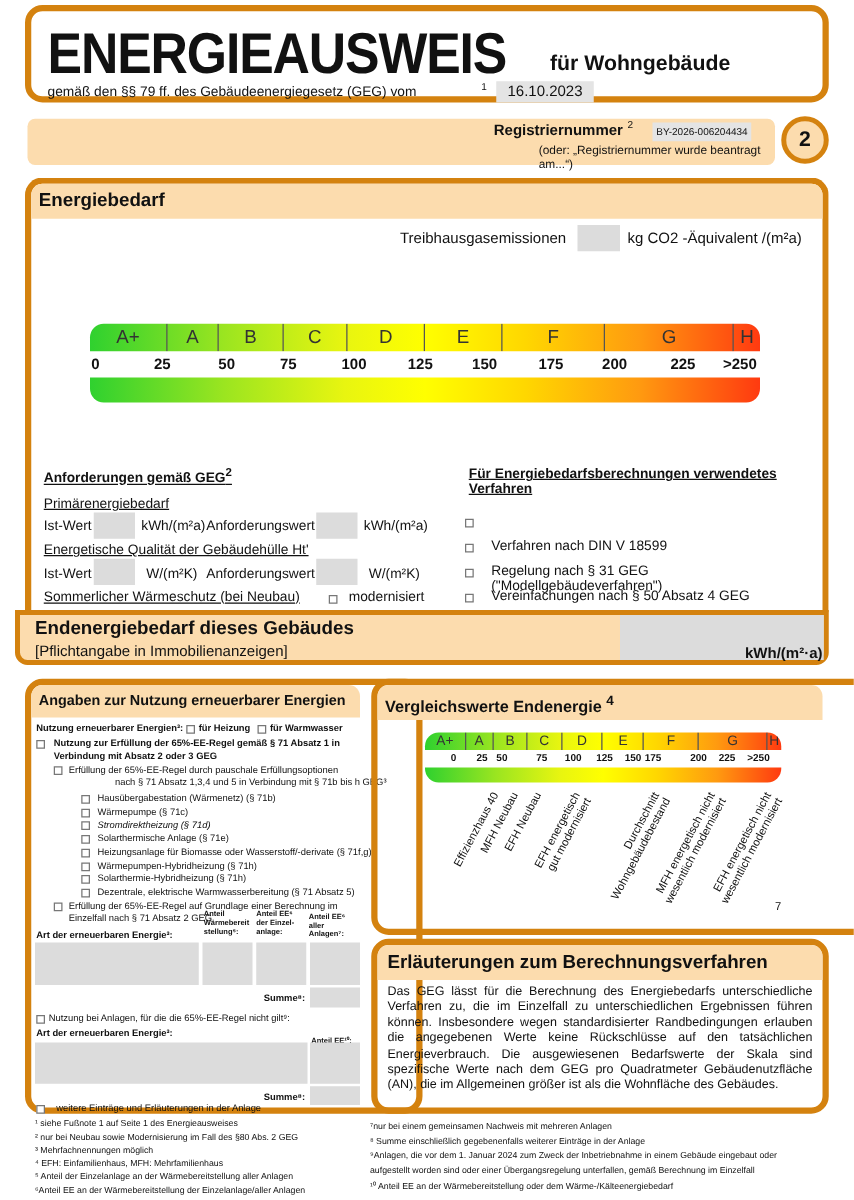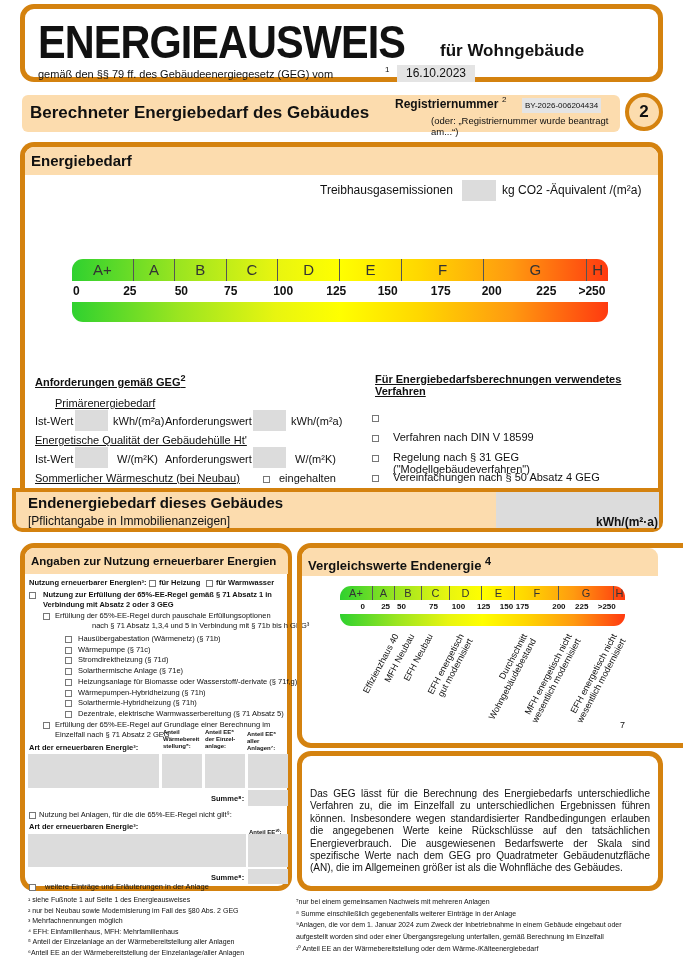--- a/index.html
+++ b/index.html
@@ -50,21 +50,21 @@
   #verf-head { left: 350px; top: 226px; font-size: 11px; font-weight: bold; text-decoration: underline; }
 
   
   #end { left: 12px; top: 488px; width: 651px; height: 44px; border: 4px solid #d4820f; border-radius: 0 0 10px 10px; }
   #end-title { left: 12px; top: 2px; font-size: 15px; font-weight: bold; }
   #end-sub { left: 12px; top: 22px; font-size: 12px; }
   #end-field { left: 480px; top: 0; width: 163px; height: 36px; background: #dcdcdc; }
   #end-unit { left: 580px; top: 23px; font-size: 12px; font-weight: bold; text-align: right; }
 
   
-  #ren { left: 20px; top: 543px; width: 272px; height: 348px; }
+  #ren { left: 20px; top: 543px; width: 318px; height: 348px; }
   #ren-head { left: 0; top: 0; width: 263px; height: 26px; border-radius: 9px 9px 0 0; }
   #ren-title { left: 6px; top: 7px; font-size: 11.5px; font-weight: bold; }
   .rt { position: absolute; font-size: 7.5px; white-space: nowrap; }
   .rtb { font-weight: bold; }
 
   
   #vgl { left: 297px; top: 543px; width: 416px; height: 205px; }
   #vgl-head { left: 0; top: 0; width: 356px; height: 28px; border-radius: 9px 9px 0 0; }
   #vgl-title { left: 6px; top: 7px; font-size: 13px; font-weight: bold; }
   #scale2 { left: 38px; top: 38px; width: 285px; }
@@ -87,21 +87,20 @@
 
 <div id="hdr" class="abs orange-border">
   <div id="title" class="abs">ENERGIEAUSWEIS</div>
   <div id="subtitle" class="abs">für Wohngebäude</div>
   <div id="geg" class="abs">gemäß den §§ 79 ff. des Gebäudeenergiegesetz (GEG) vom</div>
   <div id="geg-sup" class="abs">1</div>
   <div id="date" class="abs">16.10.2023</div>
 </div>
 
 <div id="bar2" class="abs peach">
-  <div id="bar2-title" class="abs">Berechneter Energiebedarf des Gebäudes</div>
   <div id="reg-label" class="abs">Registriernummer</div>
   <div id="reg-sup" class="abs">2</div>
   <div id="reg-num" class="abs">BY-2026-006204434</div>
   <div id="reg-note" class="abs">(oder: „Registriernummer wurde beantragt am...“)</div>
 </div>
 <div id="page-num" class="abs">2</div>
 
 <div id="eb" class="abs orange-border">
   <div id="eb-head" class="abs peach">
     <div id="eb-title" class="abs">Energiebedarf</div>
@@ -132,39 +131,39 @@
       <span style="left: 49.3%;">125</span>
       <span style="left: 58.9%;">150</span>
       <span style="left: 68.8%;">175</span>
       <span style="left: 78.3%;">200</span>
       <span style="left: 88.5%;">225</span>
       <span style="left: 97%;">&gt;250</span>
     </div>
   <div id="scale1b" class="abs scalebar2"></div>
 
   <div id="req-head" class="abs"><span>Anforderungen gemäß GEG</span><sup>2</sup></div>
-  <div class="abs sm ul" style="left:10px;top:250px;margin-left:20px;">Primärenergiebedarf</div>
+  <div class="abs sm ul" style="left:10px;top:250px;">Primärenergiebedarf</div>
   <div class="abs sm" style="left:10px;top:268px;">Ist-Wert</div>
   <div class="abs field" style="left:50px;top:263px;width:33px;height:21px;"></div>
   <div class="abs sm" style="left:88px;top:268px;">kWh/(m²a)</div>
   <div class="abs sm" style="left:140px;top:268px;">Anforderungswert</div>
   <div class="abs field" style="left:228px;top:263px;width:33px;height:21px;"></div>
   <div class="abs sm" style="left:266px;top:268px;">kWh/(m²a)</div>
 
   <div class="abs sm ul" style="left:10px;top:287px;">Energetische Qualität der Gebäudehülle Ht'</div>
   <div class="abs sm" style="left:10px;top:306px;">Ist-Wert</div>
   <div class="abs field" style="left:50px;top:300px;width:33px;height:21px;"></div>
   <div class="abs sm" style="left:92px;top:306px;">W/(m²K)</div>
   <div class="abs sm" style="left:140px;top:306px;">Anforderungswert</div>
   <div class="abs field" style="left:228px;top:300px;width:33px;height:21px;"></div>
   <div class="abs sm" style="left:270px;top:306px;">W/(m²K)</div>
 
   <div class="abs sm ul" style="left:10px;top:325px;">Sommerlicher Wärmeschutz (bei Neubau)</div>
   <span class="abs cb" style="left:238px;top:329px;"></span>
-  <div class="abs sm" style="left:254px;top:325px;">eingehalten</div>
+  <div class="abs sm" style="left:254px;top:325px;">modernisiert</div>
 
   <div id="verf-head" class="abs">Für Energiebedarfsberechnungen verwendetes Verfahren</div>
   <div id="methods"></div>
 <span class="abs cb" style="left: 347px; top: 268px;"></span>
     <span class="abs cb" style="left: 347px; top: 288px;"></span>
     <div class="abs sm" style="left: 368px; top: 284px;">Verfahren nach DIN V 18599</div>
     <span class="abs cb" style="left: 347px; top: 308px;"></span>
     <div class="abs sm" style="left: 368px; top: 304px;">Regelung nach § 31 GEG ("Modellgebäudeverfahren")</div>
     <span class="abs cb" style="left: 347px; top: 328px;"></span>
     <div class="abs sm" style="left: 368px; top: 324px;">Vereinfachungen nach § 50 Absatz 4 GEG</div>
@@ -221,21 +220,21 @@
   <div class="abs field" style="left:223px;top:286px;width:40px;height:33px;"></div>
   <div class="rt rtb" style="left:186px;top:325px;">Summe⁸:</div>
   <div class="abs field" style="left:223px;top:321px;width:40px;height:15px;"></div>
   <span class="abs cb" style="left:4px;top:336px;"></span>
   <div class="rt" style="left:20px;top:334px;">weitere Einträge und Erläuterungen in der Anlage</div>
 <span class="abs cb" style="left: 40px; top: 88px;"></span>
     <div class="rt" style="left: 53px; top: 86px;">Hausübergabestation (Wärmenetz) (§ 71b)</div>
     <span class="abs cb" style="left: 40px; top: 98.7px;"></span>
     <div class="rt" style="left: 53px; top: 96.7px;">Wärmepumpe (§ 71c)</div>
     <span class="abs cb" style="left: 40px; top: 109.4px;"></span>
-    <div class="rt" style="left: 53px; top: 107.4px;">Stromdirektheizung (§ 71d)</div>
+    <div class="rt" style="left: 53px; top: 107.4px; font-style: italic;">Stromdirektheizung (§ 71d)</div>
     <span class="abs cb" style="left: 40px; top: 120.1px;"></span>
     <div class="rt" style="left: 53px; top: 118.1px;">Solarthermische Anlage (§ 71e)</div>
     <span class="abs cb" style="left: 40px; top: 130.8px;"></span>
     <div class="rt" style="left: 53px; top: 128.8px;">Heizungsanlage für Biomasse oder Wasserstoff/-derivate (§ 71f,g)</div>
     <span class="abs cb" style="left: 40px; top: 141.5px;"></span>
     <div class="rt" style="left: 53px; top: 139.5px;">Wärmepumpen-Hybridheizung (§ 71h)</div>
     <span class="abs cb" style="left: 40px; top: 152.2px;"></span>
     <div class="rt" style="left: 53px; top: 150.2px;">Solarthermie-Hybridheizung (§ 71h)</div>
     <span class="abs cb" style="left: 40px; top: 162.9px;"></span>
     <div class="rt" style="left: 53px; top: 160.9px;">Dezentrale, elektrische Warmwasserbereitung (§ 71 Absatz 5)</div>
@@ -277,20 +276,23 @@
 <div class="rot" style="right: 316px; top: 84px;">Effizienzhaus 40</div>
     <div class="rot" style="right: 300px; top: 84px;">MFH Neubau</div>
     <div class="rot" style="right: 282px; top: 84px;">EFH Neubau</div>
     <div class="rot" style="right: 251px; top: 84px;">EFH energetisch<br>gut modernisiert</div>
     <div class="rot" style="right: 188px; top: 84px;">Durchschnitt<br>Wohngebäudebestand</div>
     <div class="rot" style="right: 143px; top: 84px;">MFH energetisch nicht<br>wesentlich modernisiert</div>
     <div class="rot" style="right: 98px; top: 84px;">EFH energetisch nicht<br>wesentlich modernisiert</div>
   </div>
 
 <div id="erl" class="abs orange-border">
+  <div id="erl-head" class="abs peach">
+    <div id="erl-title" class="abs">Erläuterungen zum Berechnungsverfahren</div>
+  </div>
   <div id="erl-text" class="abs">Das GEG lässt für die Berechnung des Energiebedarfs unterschiedliche Verfahren zu, die im Einzelfall zu unterschiedlichen Ergebnissen führen können. Insbesondere wegen standardisierter Randbedingungen erlauben die angegebenen Werte keine Rückschlüsse auf den tatsächlichen Energieverbrauch. Die ausgewiesenen Bedarfswerte der Skala sind spezifische Werte nach dem GEG pro Quadratmeter Gebäudenutzfläche (AN), die im Allgemeinen größer ist als die Wohnfläche des Gebäudes.</div>
 </div>
 
 <div id="fn-left">
     <div class="fn" style="left: 28px; top: 896px;">¹ siehe Fußnote 1 auf Seite 1 des Energieausweises</div>
     <div class="fn" style="left: 28px; top: 906.5px;">² nur bei Neubau sowie Modernisierung im Fall des §80 Abs. 2 GEG</div>
     <div class="fn" style="left: 28px; top: 917px;">³ Mehrfachnennungen möglich</div>
     <div class="fn" style="left: 28px; top: 927.5px;">⁴ EFH: Einfamilienhaus, MFH: Mehrfamilienhaus</div>
     <div class="fn" style="left: 28px; top: 938px;">⁵ Anteil der Einzelanlage an der Wärmebereitstellung aller Anlagen</div>
     <div class="fn" style="left: 28px; top: 948.5px;">⁶Anteil EE an der Wärmebereitstellung der Einzelanlage/aller Anlagen</div>

